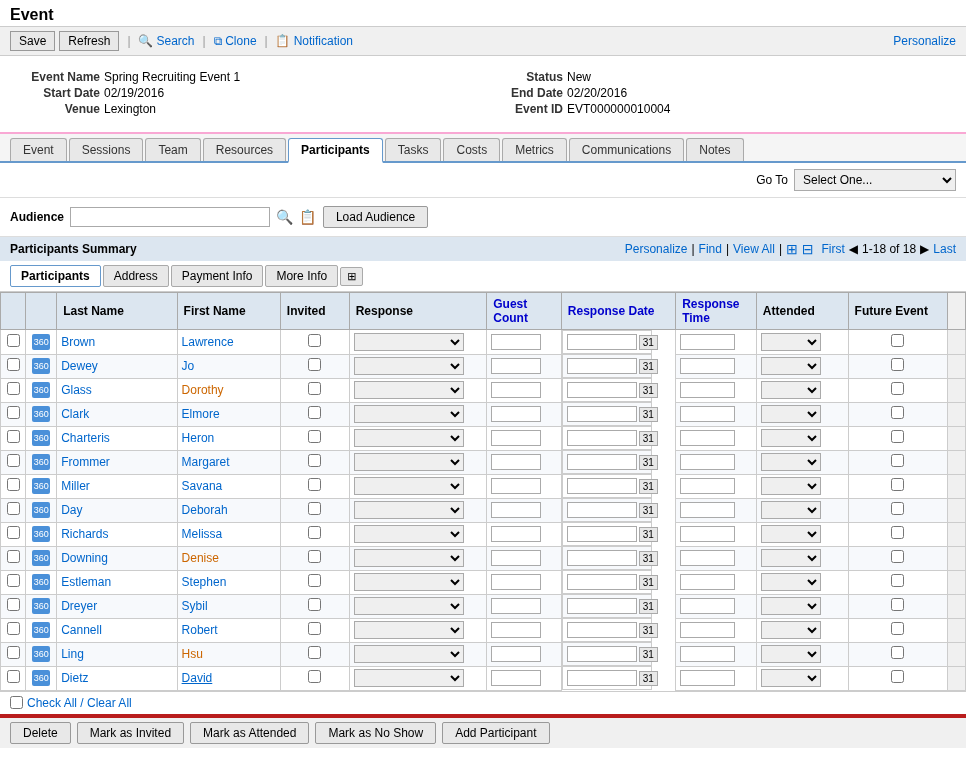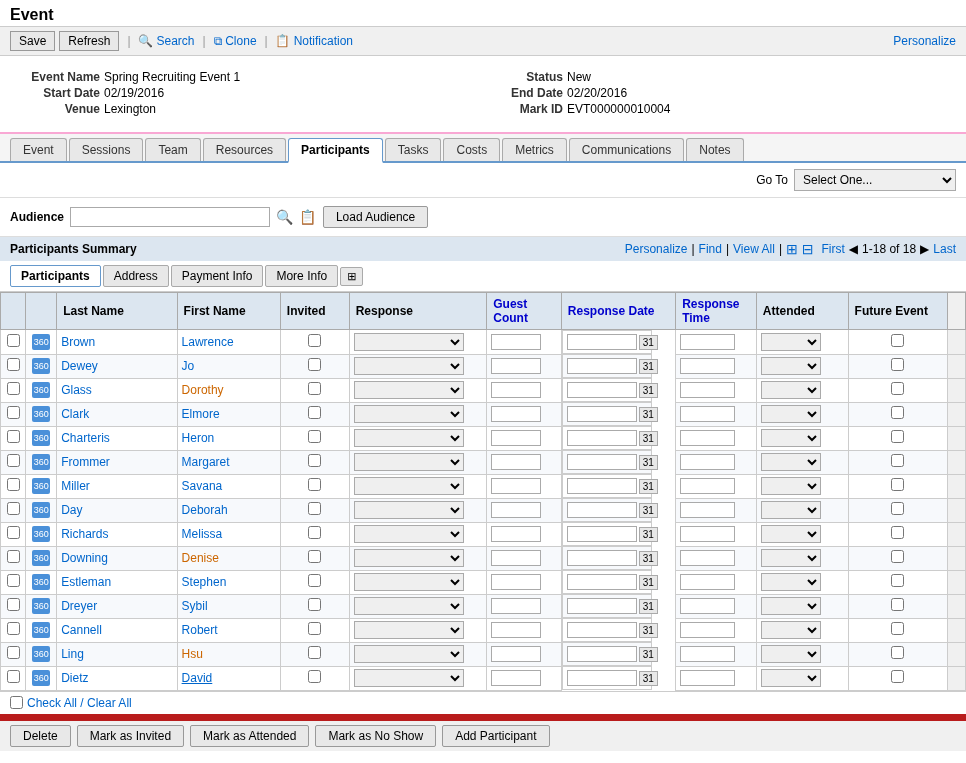--- a/index.html
+++ b/index.html
@@ -127,21 +127,21 @@
     
     .check-all-row {
       display: flex; align-items: center; padding: 4px 10px;
       border-top: 1px solid #ccc;
     }
     .check-all-link { color: #0066cc; cursor: pointer; font-size: 12px; margin-left: 4px; }
 
     
     .bottom-toolbar {
       display: flex; align-items: center; padding: 4px 10px; gap: 6px;
-      border-top: 7px solid #b91c1c; background: #f0f0f0;
+      border-top: 4px solid #b91c1c; background: #f0f0f0;
     }
     .bottom-btn {
       padding: 3px 12px; border: 1px solid #999; background: #e8e8e8;
       cursor: pointer; font-size: 12px; border-radius: 2px;
     }
 
     .col-checkbox { width: 22px; text-align: center; }
     .col-icon { width: 24px; text-align: center; }
     .col-lastname { width: 105px; }
     .col-firstname { width: 90px; }
@@ -199,21 +199,21 @@
   <div>
     <div class="info-row">
       <span class="info-label">Status</span>
       <span class="info-value">New</span>
     </div>
     <div class="info-row">
       <span class="info-label">End Date</span>
       <span class="info-value">02/20/2016</span>
     </div>
     <div class="info-row">
-      <span class="info-label">Mark ID</span>
+      <span class="info-label">Event ID</span>
       <span class="info-value">EVT000000010004</span>
     </div>
   </div>
 </div>
 
 <div class="tabs" id="main-tabs">
     <div class="tab">Event</div>
     <div class="tab">Sessions</div>
     <div class="tab">Team</div>
     <div class="tab">Resources</div>

